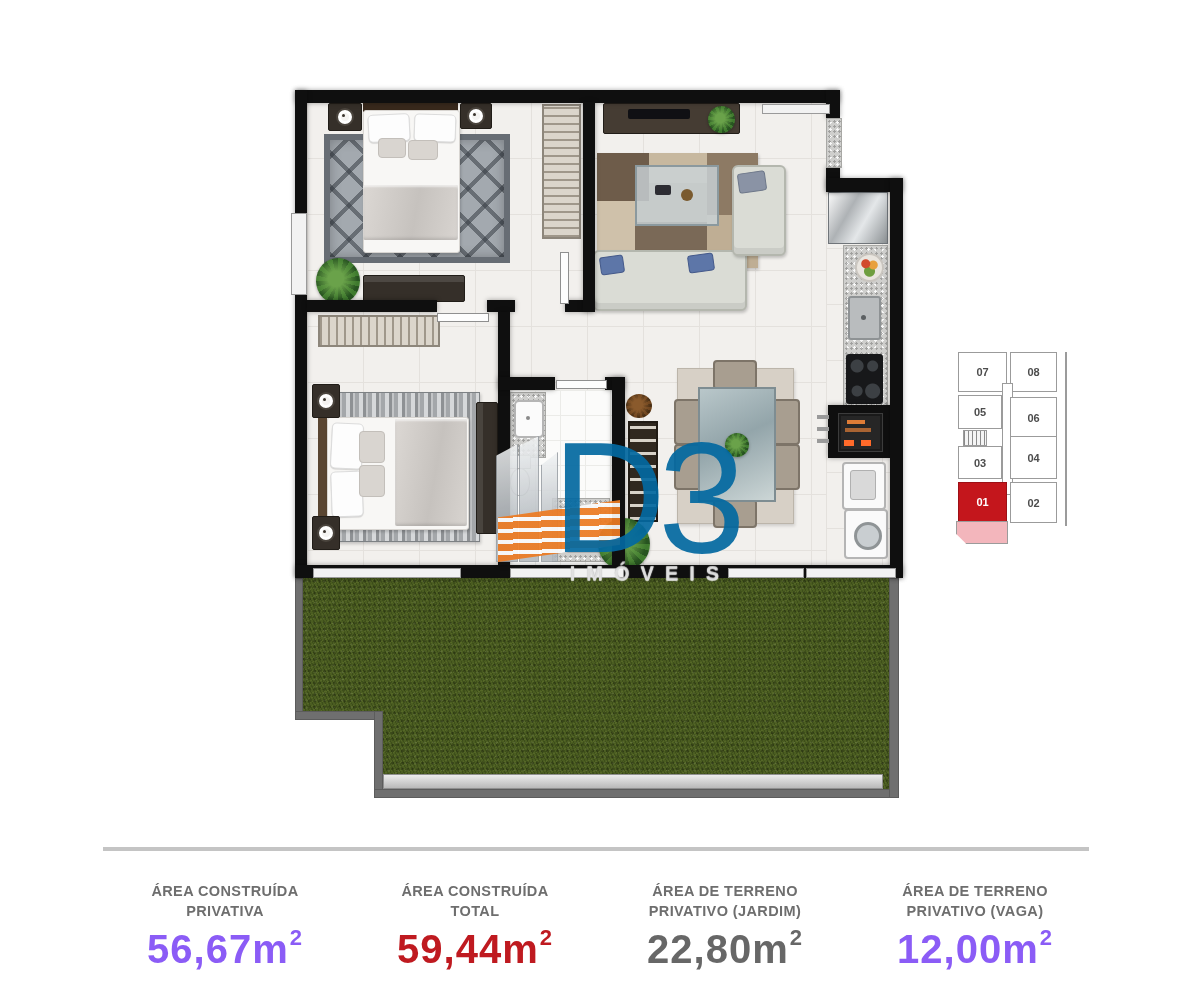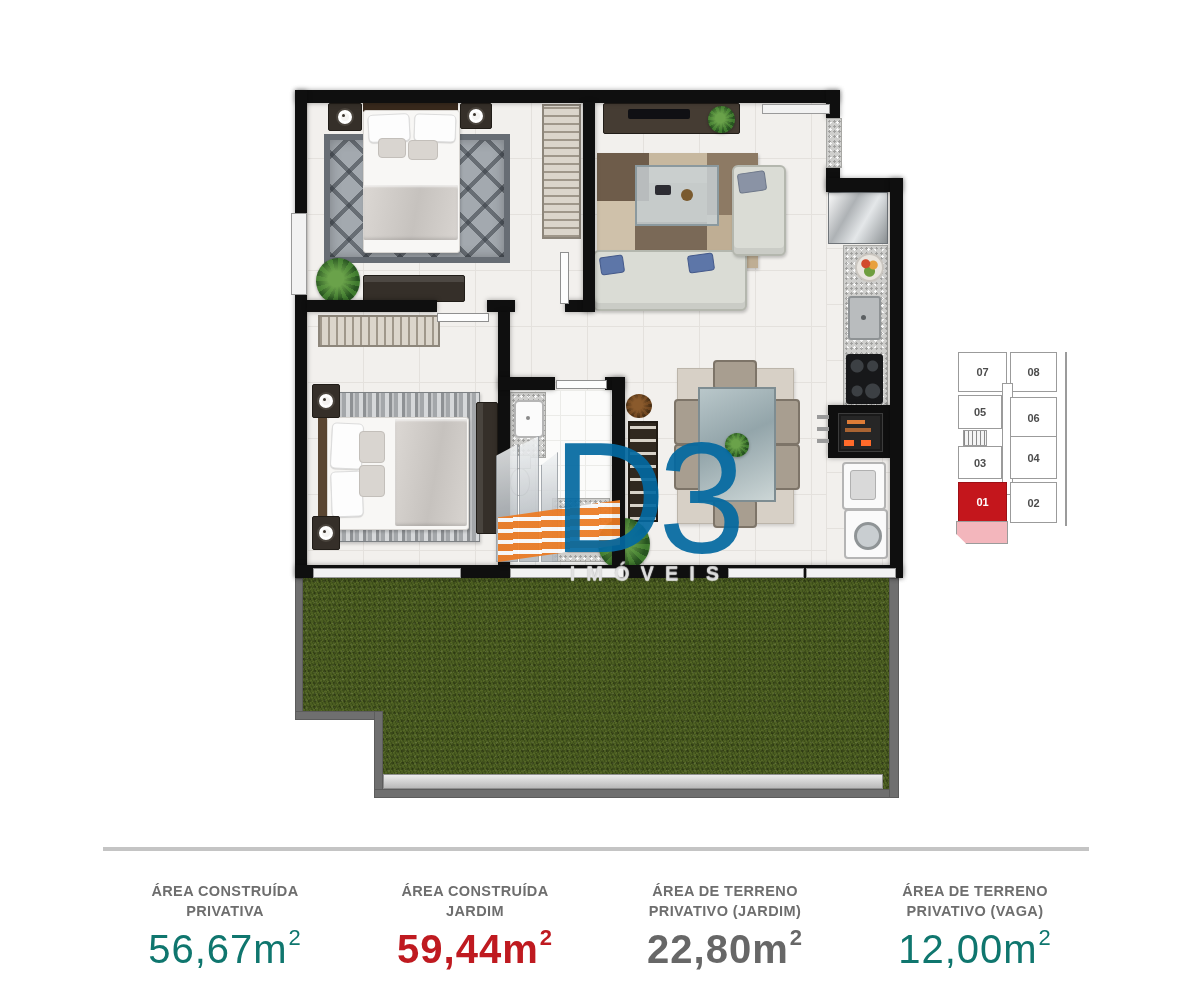--- a/index.html
+++ b/index.html
@@ -84,21 +84,21 @@
     background:repeating-linear-gradient(90deg,#8a8a8a 0 1px,#f4f4f4 1px 4px);}
   .kp-spine{position:absolute;background:#9b9b9b;}
   
   .divider{position:absolute;background:#c4c4c4;z-index:5;}
   .stats{position:absolute;left:100px;top:882px;width:1000px;display:flex;z-index:5;}
   .stat{width:250px;text-align:center;}
   .stat-label{font-size:14.5px;font-weight:bold;color:#6e6e6e;letter-spacing:.4px;line-height:1.35;}
   .stat-label span{display:block;}
   .stat-value{margin-top:4px;font-size:40px;letter-spacing:1px;}
   .stat-value sup{font-size:22px;vertical-align:18px;margin-left:1px;}
-  .v-light{color:#0f766e;font-weight:normal;}
+  .v-light{color:#8b5cf6;font-weight:bold;}
   .v-bold{color:#676767;font-weight:bold;}
   .v-red{color:#bf1a20;font-weight:bold;}
 </style>
 </head>
 <body>
 
 <div class="stage">
 
   <div class="floor" style="left:307px;top:102px;width:524px;height:463px;"></div>
   <div class="floor" style="left:826px;top:192px;width:64px;height:373px;"></div>
@@ -290,21 +290,21 @@
         <span>ÁREA CONSTRUÍDA</span>
         <span>PRIVATIVA</span>
       </div>
       <div class="stat-value v-light">
         <span>56,67</span><span>m</span><sup>2</sup>
       </div>
     </div>
     <div class="stat">
       <div class="stat-label">
         <span>ÁREA CONSTRUÍDA</span>
-        <span>JARDIM</span>
+        <span>TOTAL</span>
       </div>
       <div class="stat-value v-red">
         <span>59,44</span><span>m</span><sup>2</sup>
       </div>
     </div>
     <div class="stat">
       <div class="stat-label">
         <span>ÁREA DE TERRENO</span>
         <span>PRIVATIVO (JARDIM)</span>
       </div>

